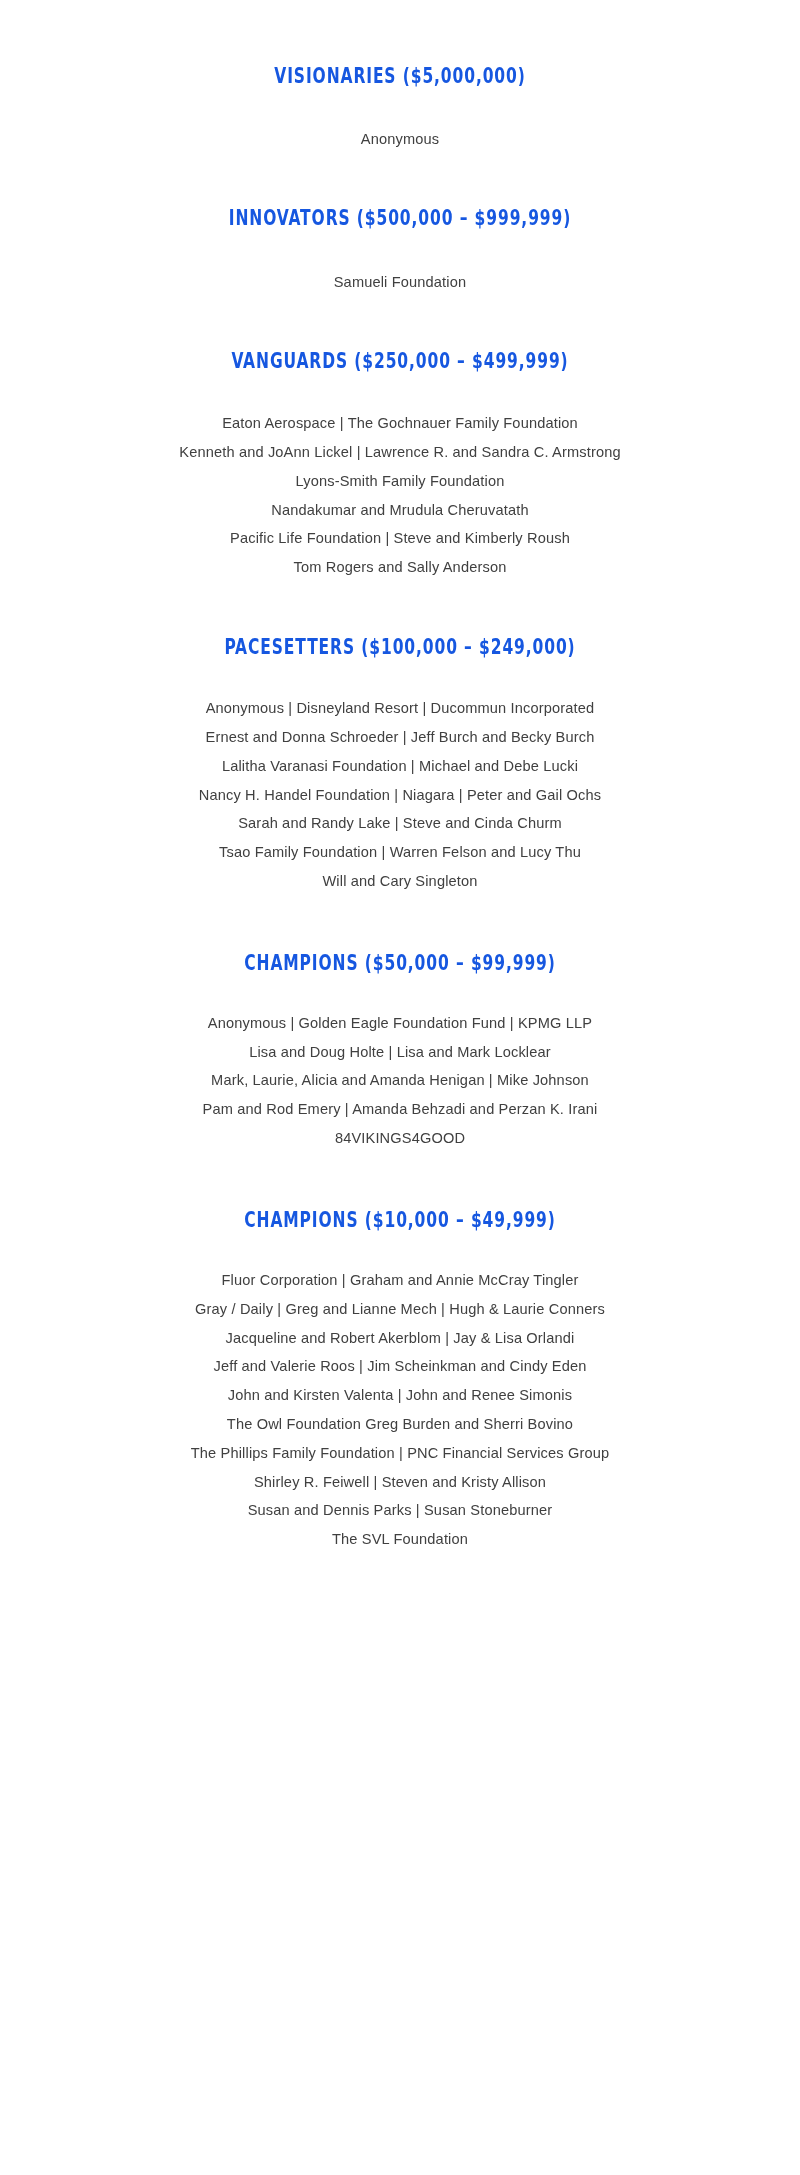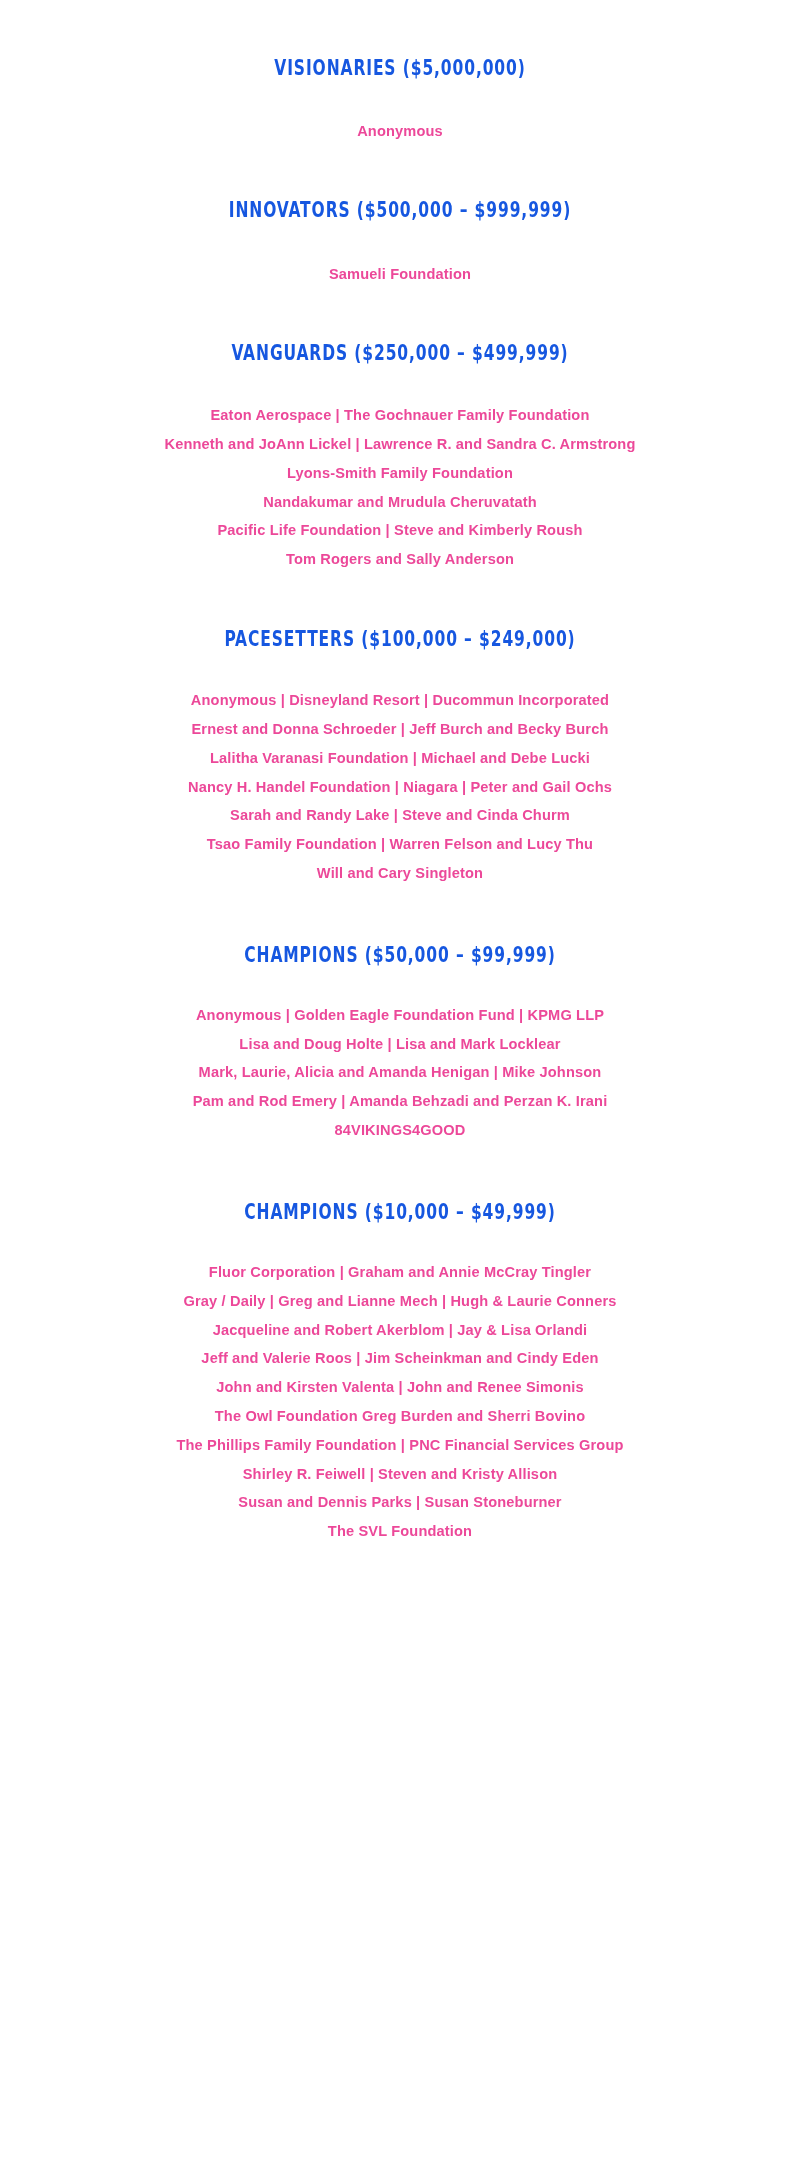--- a/index.html
+++ b/index.html
@@ -12,21 +12,21 @@
   body {
     width: 800px;
     min-height: 2175px;
     font-family: "Liberation Sans", sans-serif;
     color: #1a1a1a;
     -webkit-font-smoothing: antialiased;
   }
   #donor-page {
     width: 800px;
     padding: 0 18px 40px 18px;
-    margin: 0 auto;
+    margin: 8px auto;
   }
   .section {
     text-align: center;
   }
   .section-heading {
     color: #1657e0;
     font-family: "DejaVu Sans Condensed", "Liberation Sans Narrow", "Liberation Sans", sans-serif;
     font-weight: 700;
     font-size: 21px;
     letter-spacing: 1.1px;
@@ -37,23 +37,23 @@
     white-space: nowrap;
     margin: 0;
   }
   .donor-list {
     margin: 0;
     padding: 0;
     list-style: none;
   }
   .donor-line {
     font-family: "Liberation Sans", sans-serif;
-    font-weight: 700;
+    font-weight: 400;
     font-size: 14.6px;
-    color: #ec4899;
+    color: #404040;
     line-height: 28.8px;
     letter-spacing: 0.15px;
     text-align: center;
     white-space: nowrap;
   }
 
   
   #section-visionaries            { padding-top: 56px; }
   #section-visionaries .donor-list{ padding-top: 36px; }
 

